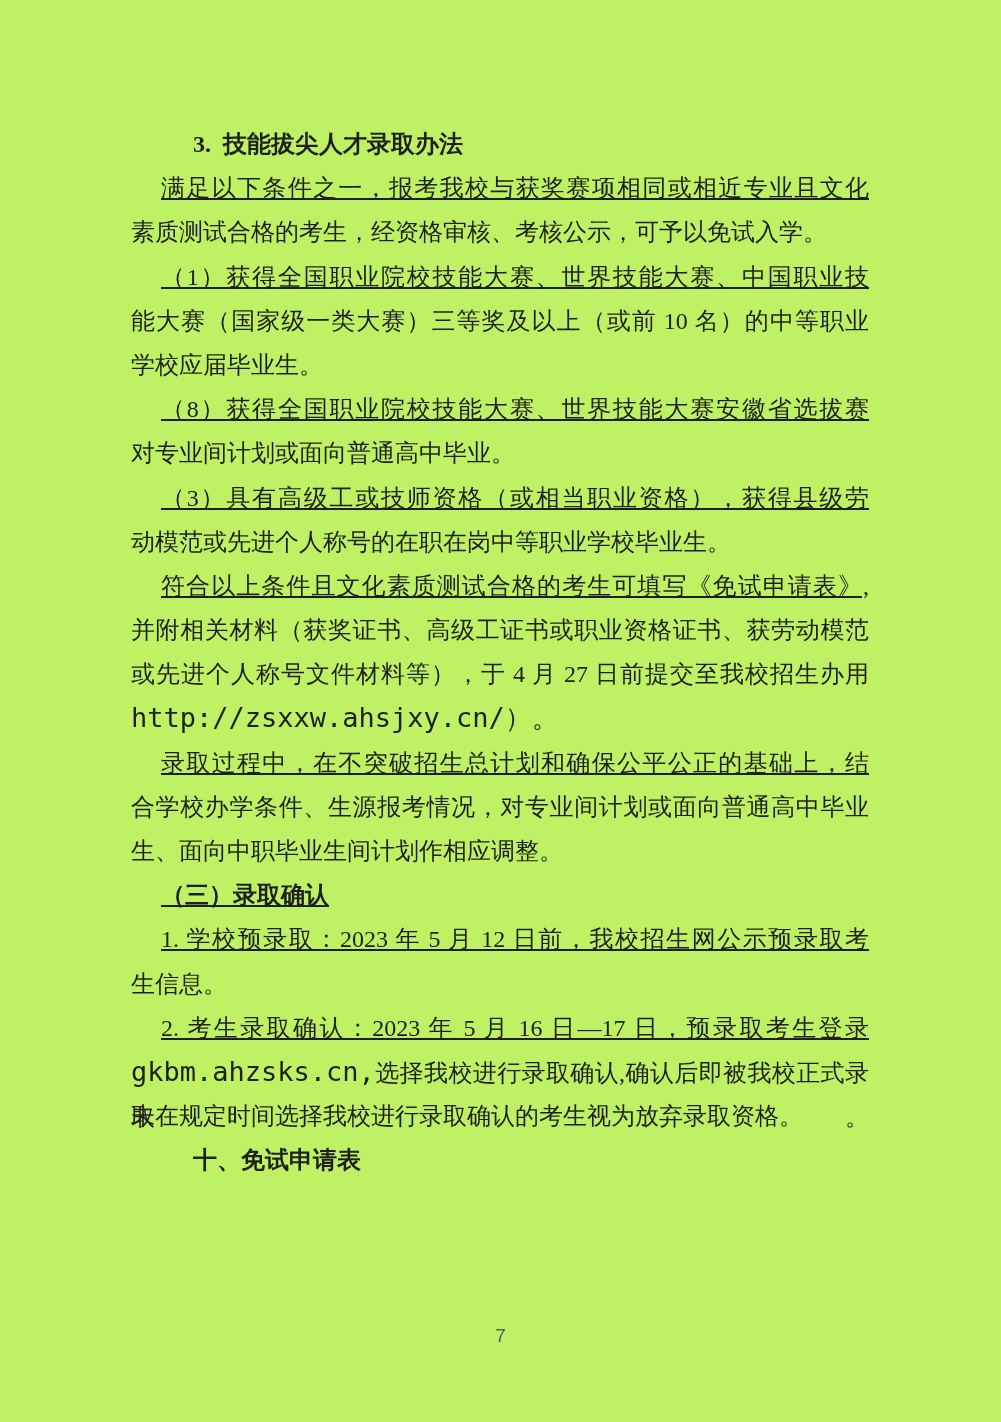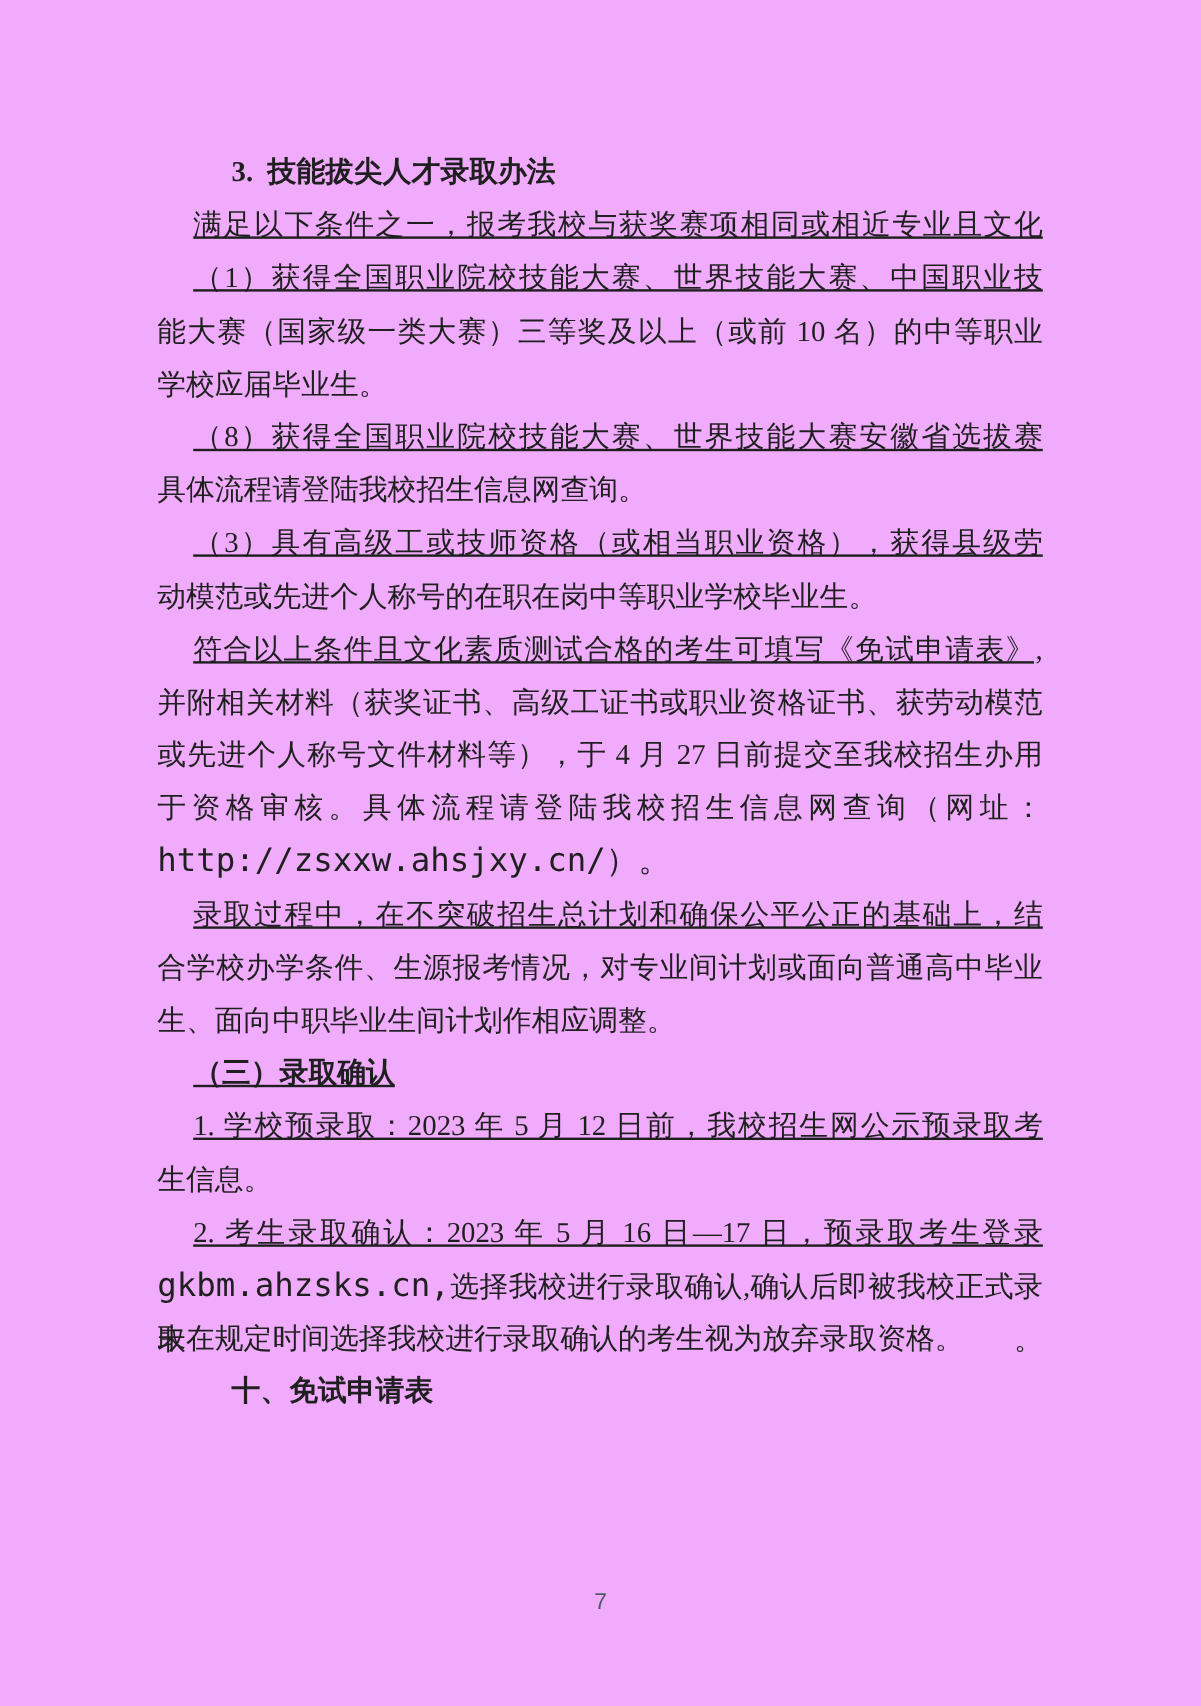--- a/index.html
+++ b/index.html
@@ -4,21 +4,21 @@
 <style>
   html, body {
     margin: 0;
     padding: 0;
     background: #ffffff;
   }
   .page {
     position: relative;
     width: 1001px;
     height: 1422px;
-    background: #f0abfc;
+    background: #bef264;
     overflow: hidden;
     font-family: "Liberation Serif", serif;
   }
   .doc-body {
     position: absolute;
     left: 131px;
     top: 122px;
     width: 738px;
   }
   .line {
@@ -54,31 +54,31 @@
     font-family: "Liberation Sans", sans-serif;
   }
 </style>
 </head>
 <body>
 
 <div class="page">
   <div class="doc-body">
       <div class="line bold ind2"><span>3.&nbsp; 技能拔尖人才录取办法</span></div>
       <div class="line ind1 fill"><span>满足以下条件之一，报考我校与获奖赛项相同或相近专业且文化</span></div>
+      <div class="line"><span>素质测试合格的考生，经资格审核、考核公示，可予以免试入学。</span></div>
       <div class="line ind1 fill"><span>（1）获得全国职业院校技能大赛、世界技能大赛、中国职业技</span></div>
       <div class="line fill"><span>能大赛（国家级一类大赛）三等奖及以上（或前 10 名）的中等职业</span></div>
       <div class="line"><span>学校应届毕业生。</span></div>
       <div class="line ind1 fill"><span>（8）获得全国职业院校技能大赛、世界技能大赛安徽省选拔赛</span></div>
-      <div class="line"><span>具体流程请登陆我校招生信息网查询。</span></div>
+      <div class="line"><span>对专业间计划或面向普通高中毕业。</span></div>
       <div class="line ind1 fill"><span>（3）具有高级工或技师资格（或相当职业资格），获得县级劳</span></div>
       <div class="line"><span>动模范或先进个人称号的在职在岗中等职业学校毕业生。</span></div>
       <div class="line ind1 fill"><span>符合以上条件且文化素质测试合格的考生可填写《免试申请表》,</span></div>
       <div class="line fill"><span>并附相关材料（获奖证书、高级工证书或职业资格证书、获劳动模范</span></div>
       <div class="line fill"><span>或先进个人称号文件材料等），于 4 月 27 日前提交至我校招生办用</span></div>
-      <div class="line fill"><span>于资格审核。具体流程请登陆我校招生信息网查询（网址：</span></div>
       <div class="line mono"><span>http://zsxxw.ahsjxy.cn/）。</span></div>
       <div class="line ind1 fill"><span>录取过程中，在不突破招生总计划和确保公平公正的基础上，结</span></div>
       <div class="line fill"><span>合学校办学条件、生源报考情况，对专业间计划或面向普通高中毕业</span></div>
       <div class="line"><span>生、面向中职毕业生间计划作相应调整。</span></div>
       <div class="line bold ind1"><span>（三）录取确认</span></div>
       <div class="line ind1 fill"><span>1.&nbsp;学校预录取：2023 年 5 月 12 日前，我校招生网公示预录取考</span></div>
       <div class="line"><span>生信息。</span></div>
       <div class="line ind1 fill"><span>2.&nbsp;考生录取确认：2023 年 5 月 16 日—17 日，预录取考生登录</span></div>
       <div class="line fill"><span class="mono-run">gkbm.ahzsks.cn,</span><span>选择我校进行录取确认,确认后即被我校正式录取。</span></div>
       <div class="line"><span>未在规定时间选择我校进行录取确认的考生视为放弃录取资格。</span></div>

